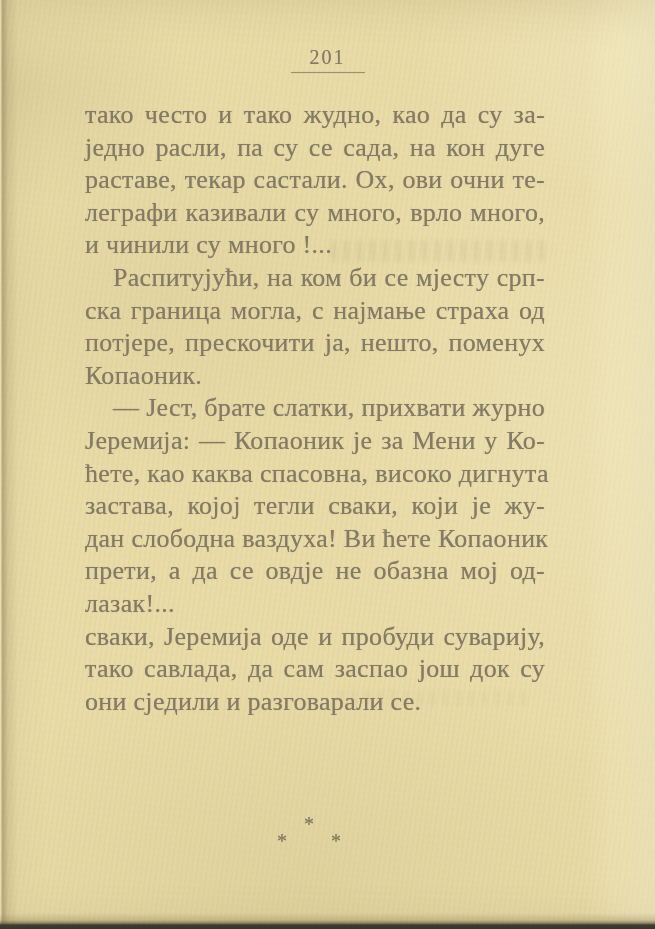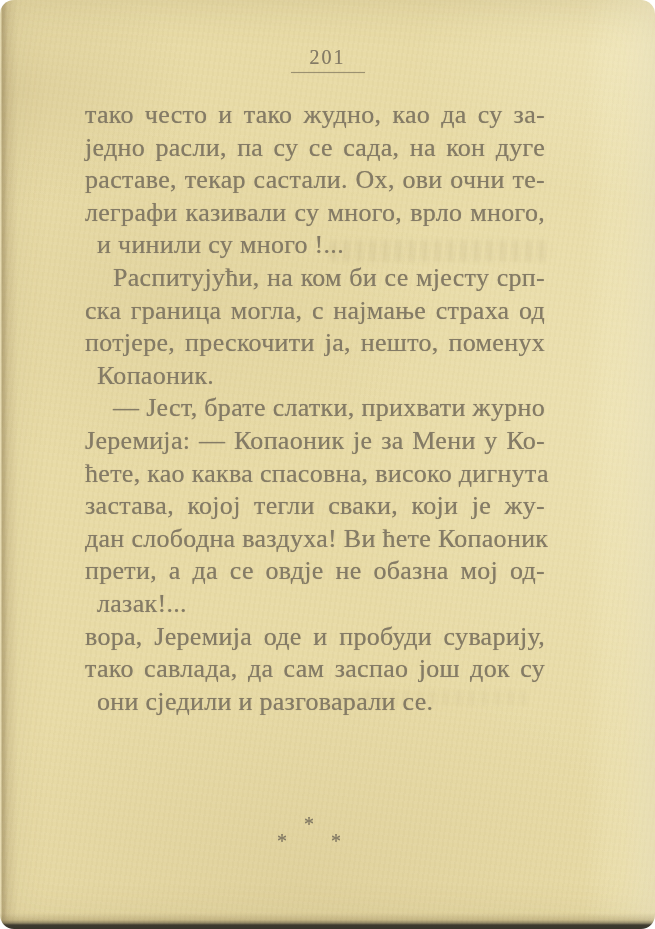--- a/index.html
+++ b/index.html
@@ -38,21 +38,20 @@
       radial-gradient(240px 170px at 25px 90px,  rgba(140,115,70,0.10), rgba(0,0,0,0) 70%),
       radial-gradient(320px 210px at 635px 55px, rgba(255,250,225,0.25), rgba(0,0,0,0) 70%),
       radial-gradient(420px 520px at 625px 420px, rgba(255,250,225,0.18), rgba(0,0,0,0) 70%),
       radial-gradient(520px 320px at 300px 885px, rgba(150,125,75,0.10), rgba(0,0,0,0) 70%),
       radial-gradient(380px 260px at 170px 300px, rgba(150,128,80,0.07), rgba(0,0,0,0) 70%),
       
       repeating-linear-gradient(98deg, rgba(120,100,60,0.03) 0 2px, rgba(0,0,0,0) 2px 5px),
       repeating-linear-gradient(6deg,  rgba(255,255,240,0.04) 0 3px, rgba(0,0,0,0) 3px 7px),
       var(--paper);
     box-shadow: inset 0 0 46px rgba(118,98,58,0.16);
-    border-radius: 14px;
   }
   .folio {
     position: absolute;
     top: 46px; left: 0; width: 655px;
     text-align: center;
     color: var(--ink);
     font-size: 20px;
     letter-spacing: 2px;
     line-height: 22px;
     text-shadow: 0 0 0.6px rgba(125,115,90,0.65);
@@ -74,21 +73,20 @@
   }
   .line {
     line-height: 32.6px;
     height: 32.6px;
     white-space: nowrap;
     text-align: justify;
     text-align-last: justify;
   }
   .line.final {
     text-align-last: left;
-    margin-left: 12px;
   }
   .line.indent {
     text-indent: 28px;
   }
   .asterism {
     position: absolute;
     left: 85px; top: 817px;
     width: 448px;
     display: flex;
     flex-direction: column;
@@ -134,21 +132,21 @@
       <div class="line">ска граница могла, с најмање страха од</div>
       <div class="line">потјере, прескочити ја, нешто, поменух</div>
       <div class="line final">Копаоник.</div>
       <div class="line indent">— Јест, брате слатки, прихвати журно</div>
       <div class="line">Јеремија: — Копаоник је за Мени у Ко-</div>
       <div class="line">ћете, као каква спасовна, високо дигнута</div>
       <div class="line">застава, којој тегли сваки, који је жу-</div>
       <div class="line">дан слободна ваздуха! Ви ћете Копаоник</div>
       <div class="line">прети, а да се овдје не обазна мој од-</div>
       <div class="line final">лазак!...</div>
-      <div class="line">вора, Јеремија оде и пробуди суварију,</div>
+      <div class="line">сваки, Јеремија оде и пробуди суварију,</div>
       <div class="line">тако савлада, да сам заспао још док су</div>
       <div class="line final">они сједили и разговарали се.</div>
     </div>
 
   <div class="ghost-smudge smudge-1"></div>
   <div class="ghost-smudge smudge-2"></div>
 
   <div class="asterism">
     <div class="row-top">
       <span>*</span>

